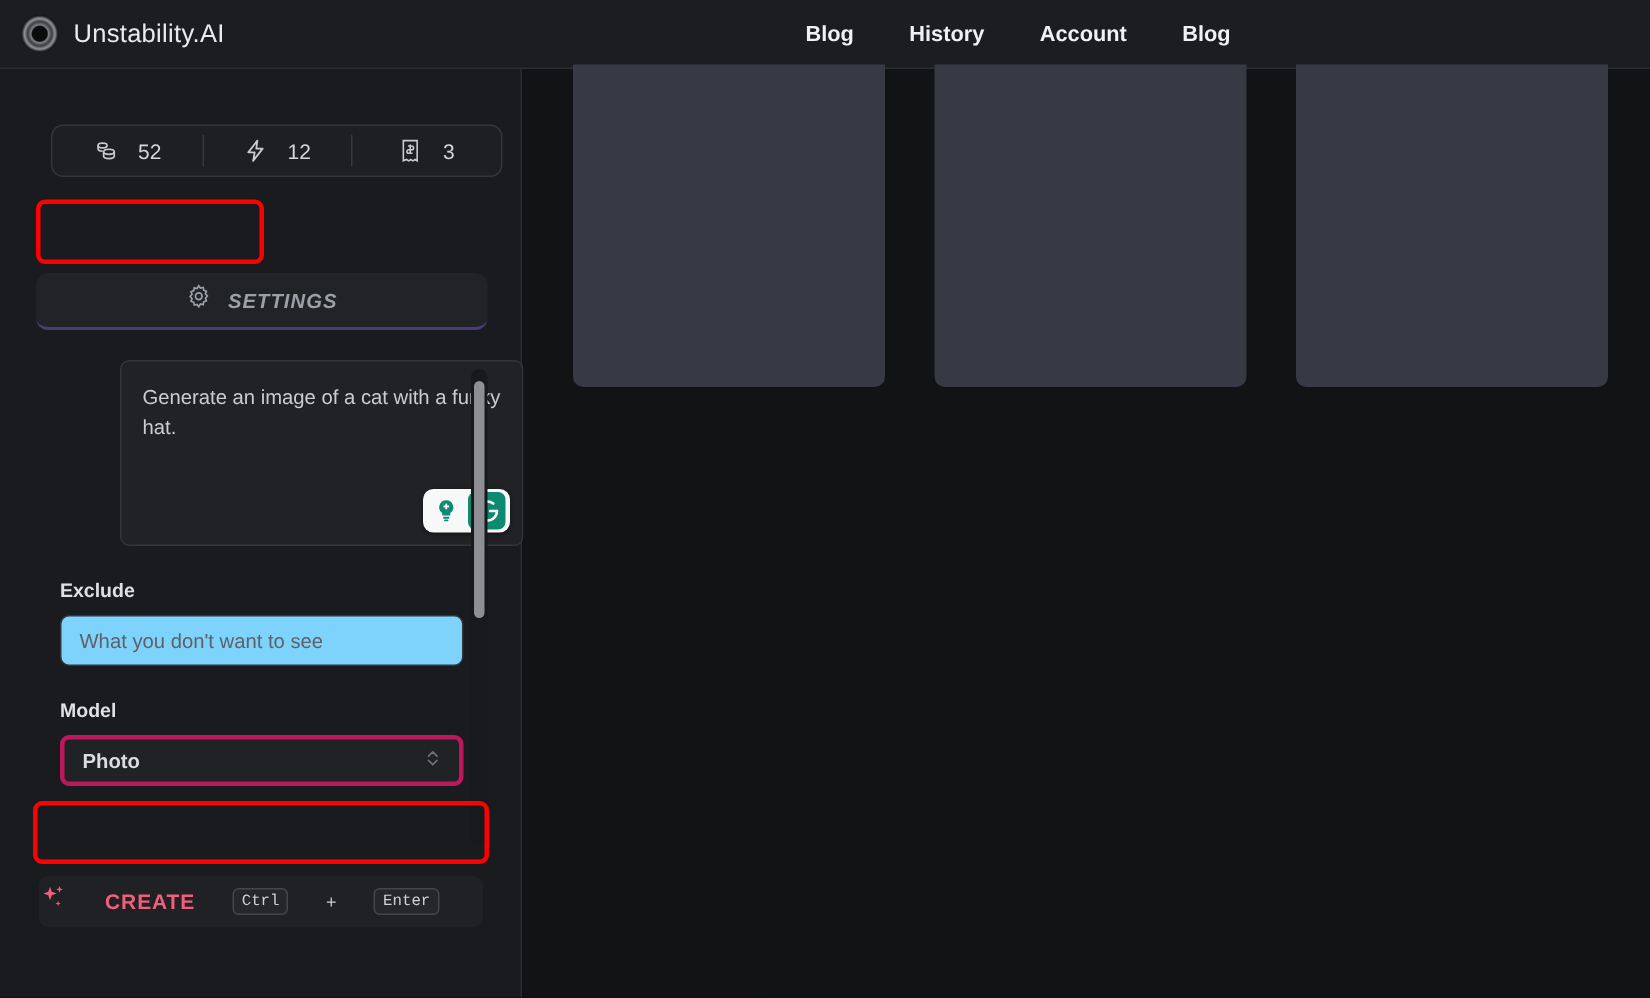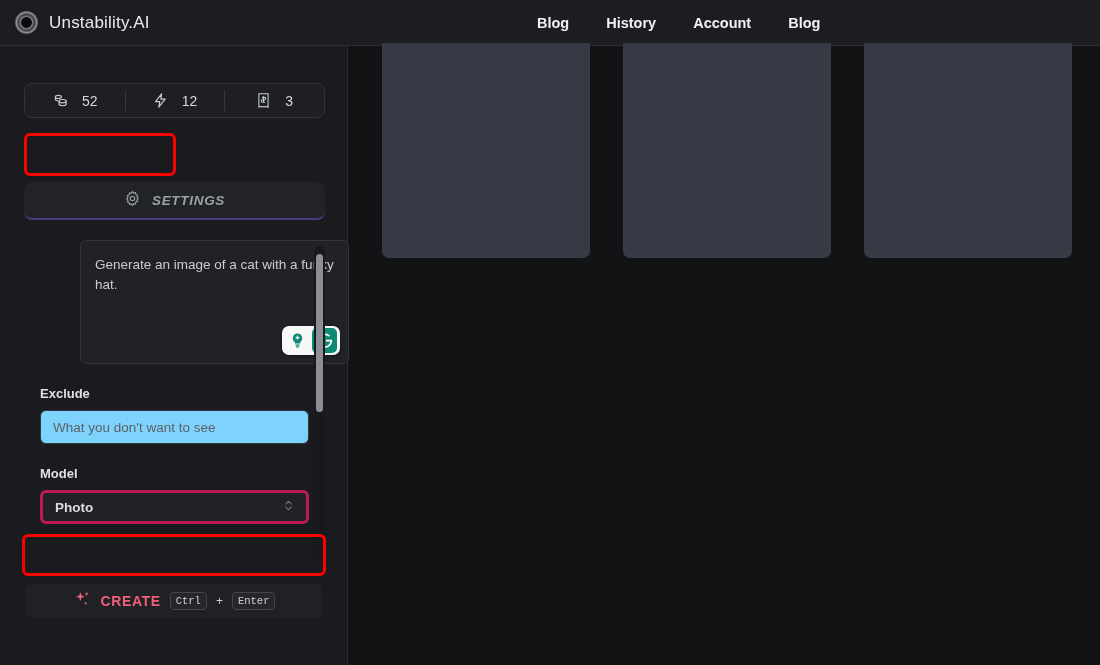--- a/index.html
+++ b/index.html
@@ -44,21 +44,21 @@
   
   .left-panel {
     position: absolute; top: 46px; left: 0;
     width: 348px; height: 619px;
     background: #1a1b1e;
     border-right: 1px solid #2a2c30;
   }
 
   
   .stats-bar {
-    position: absolute; left: 24px; top: 37px;
+    position: absolute; left: 34px; top: 37px;
     width: 301px; height: 35px;
     border: 1px solid #33353a; border-radius: 8px;
     background: #1d1f22;
     display: flex; align-items: center;
   }
   .stat { flex: 1; display: flex; align-items: center; justify-content: center; gap: 13px; height: 100%; position: relative; }
   .stat + .stat::before {
     content: ""; position: absolute; left: 0; top: 6px; bottom: 6px; width: 1px; background: #36383d;
   }
   .stat .val { color: #d6d7da; font-size: 14px; }
@@ -137,21 +137,21 @@
 
   .panel-divider {
     position: absolute; left: 24px; top: 527px; width: 301px; height: 1px; background: #2c2e32;
   }
 
   
   .create-btn {
     position: absolute; left: 26px; top: 538px;
     width: 296px; height: 34px;
     background: #1f2124; border-radius: 6px;
-    display: flex; align-items: center; justify-content: center; gap: 9px;
+    display: flex; align-items: center; gap: 25px;
     cursor: pointer;
   }
   .create-label { color: #ef5f7b; font-size: 14px; font-weight: bold; letter-spacing: .6px; }
   .key {
     font-family: "Liberation Mono", monospace;
     font-size: 10.5px; color: #cfd0d4;
     background: #25272b; border: 1px solid #44464c; border-radius: 4px;
     padding: 2px 5px; line-height: 1.2;
   }
   .plus { color: #c9cacd; font-size: 12px; }

